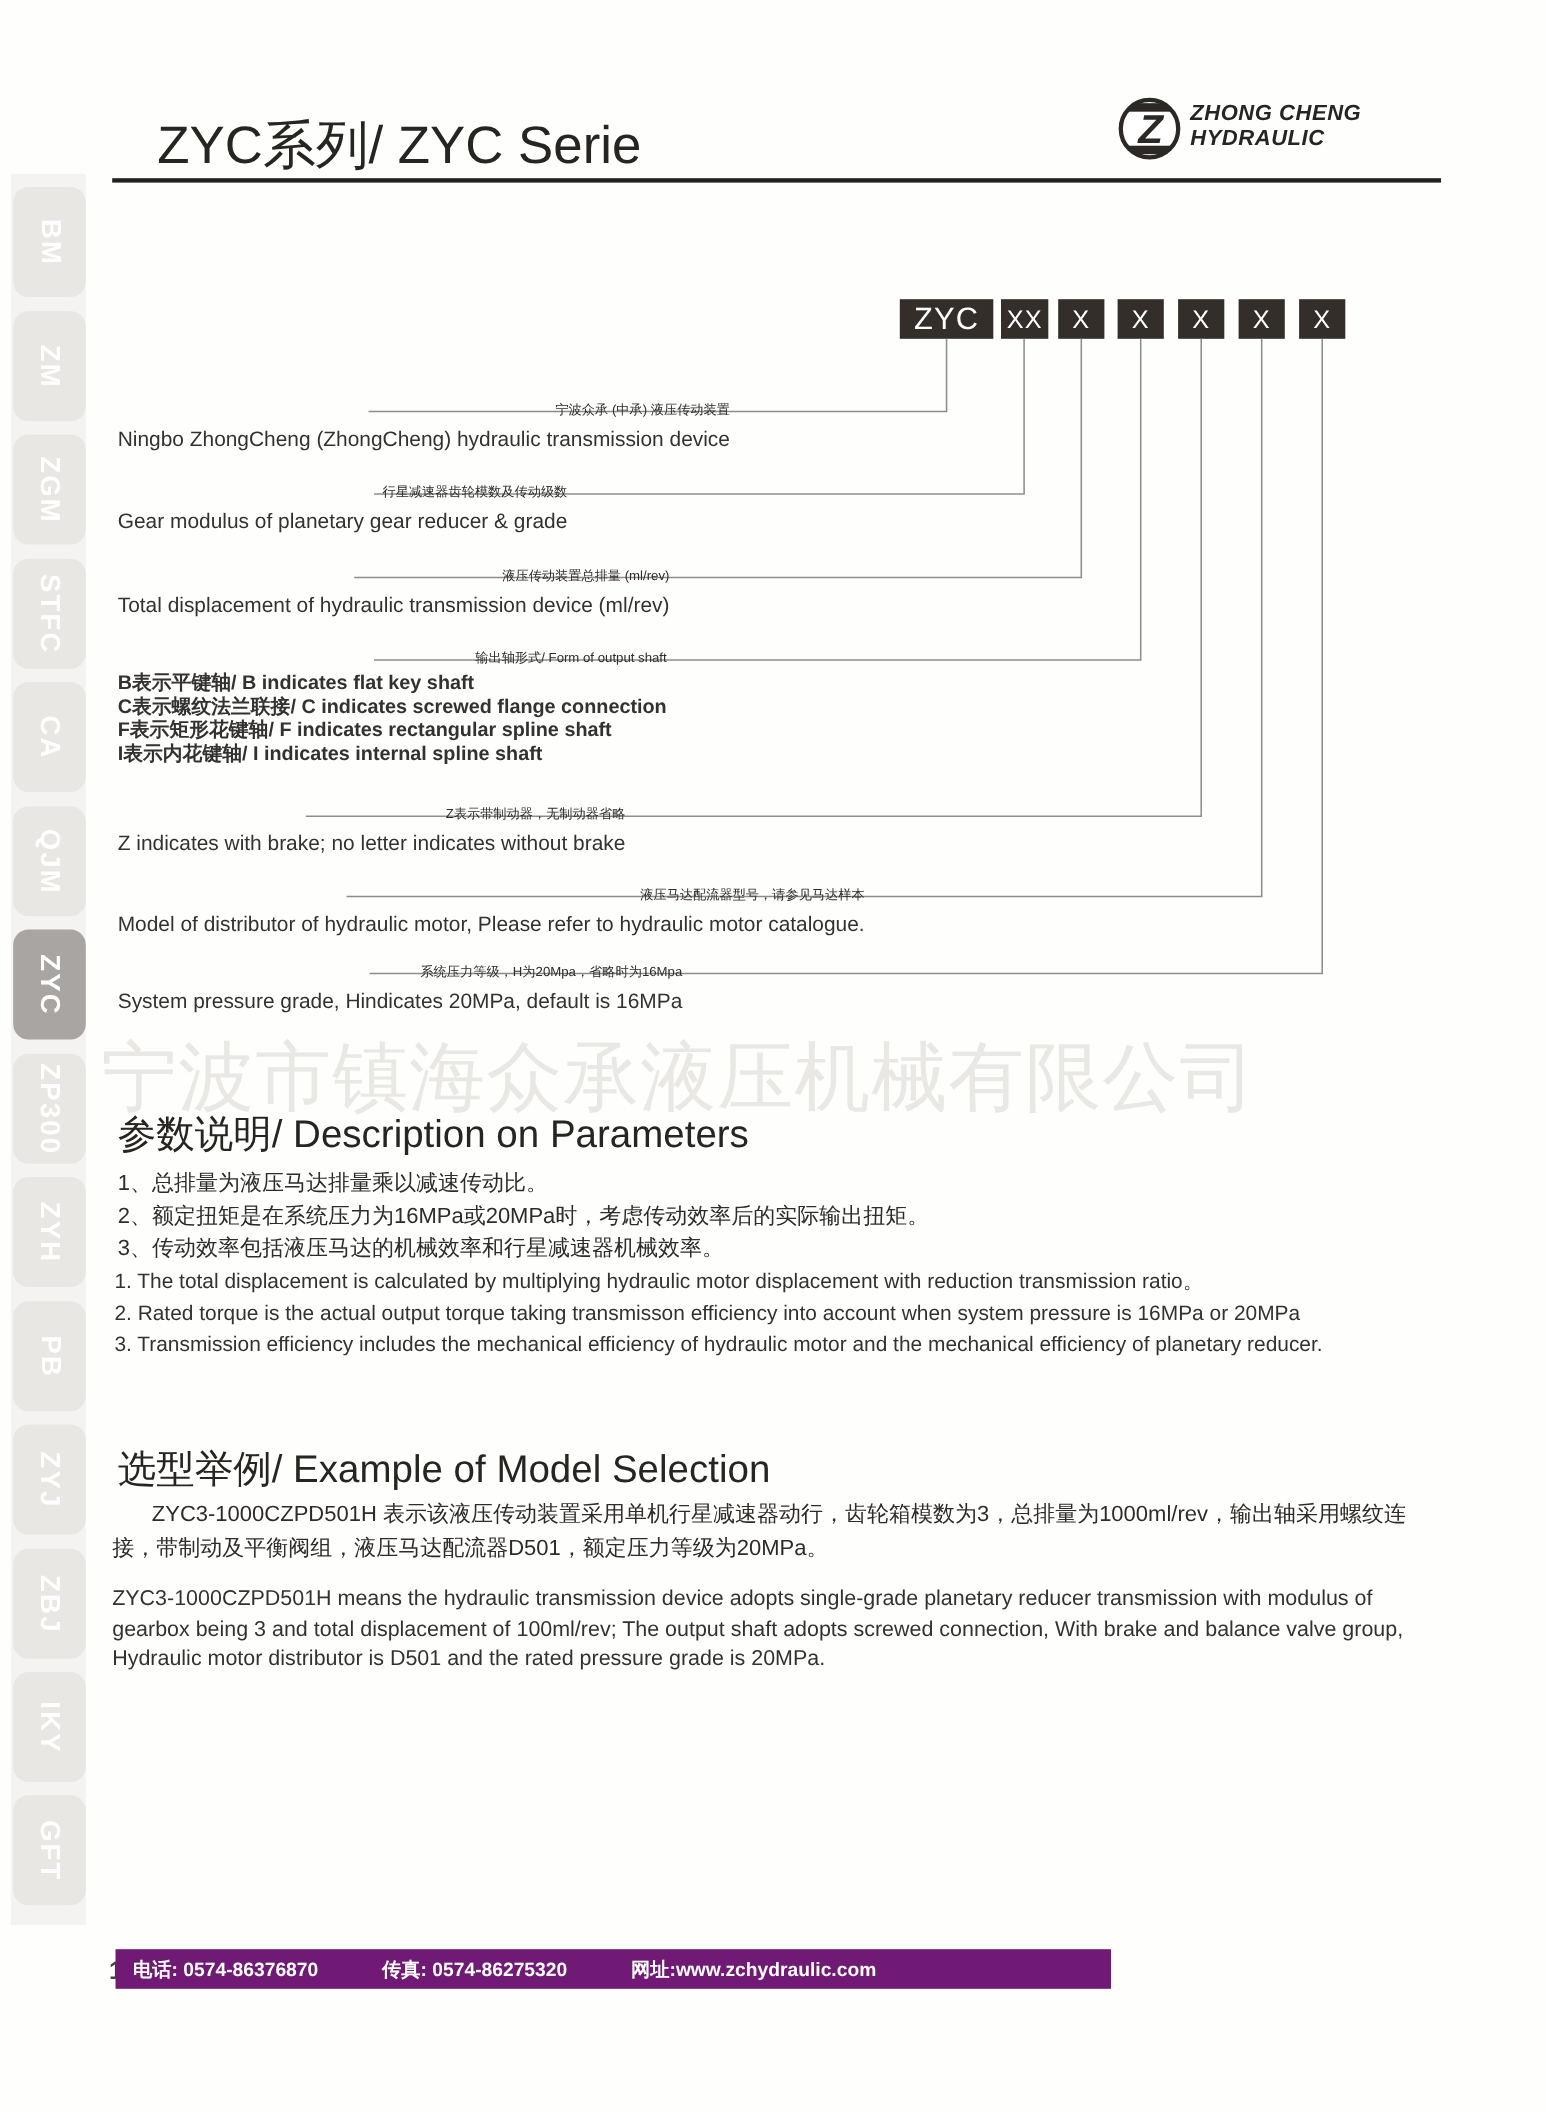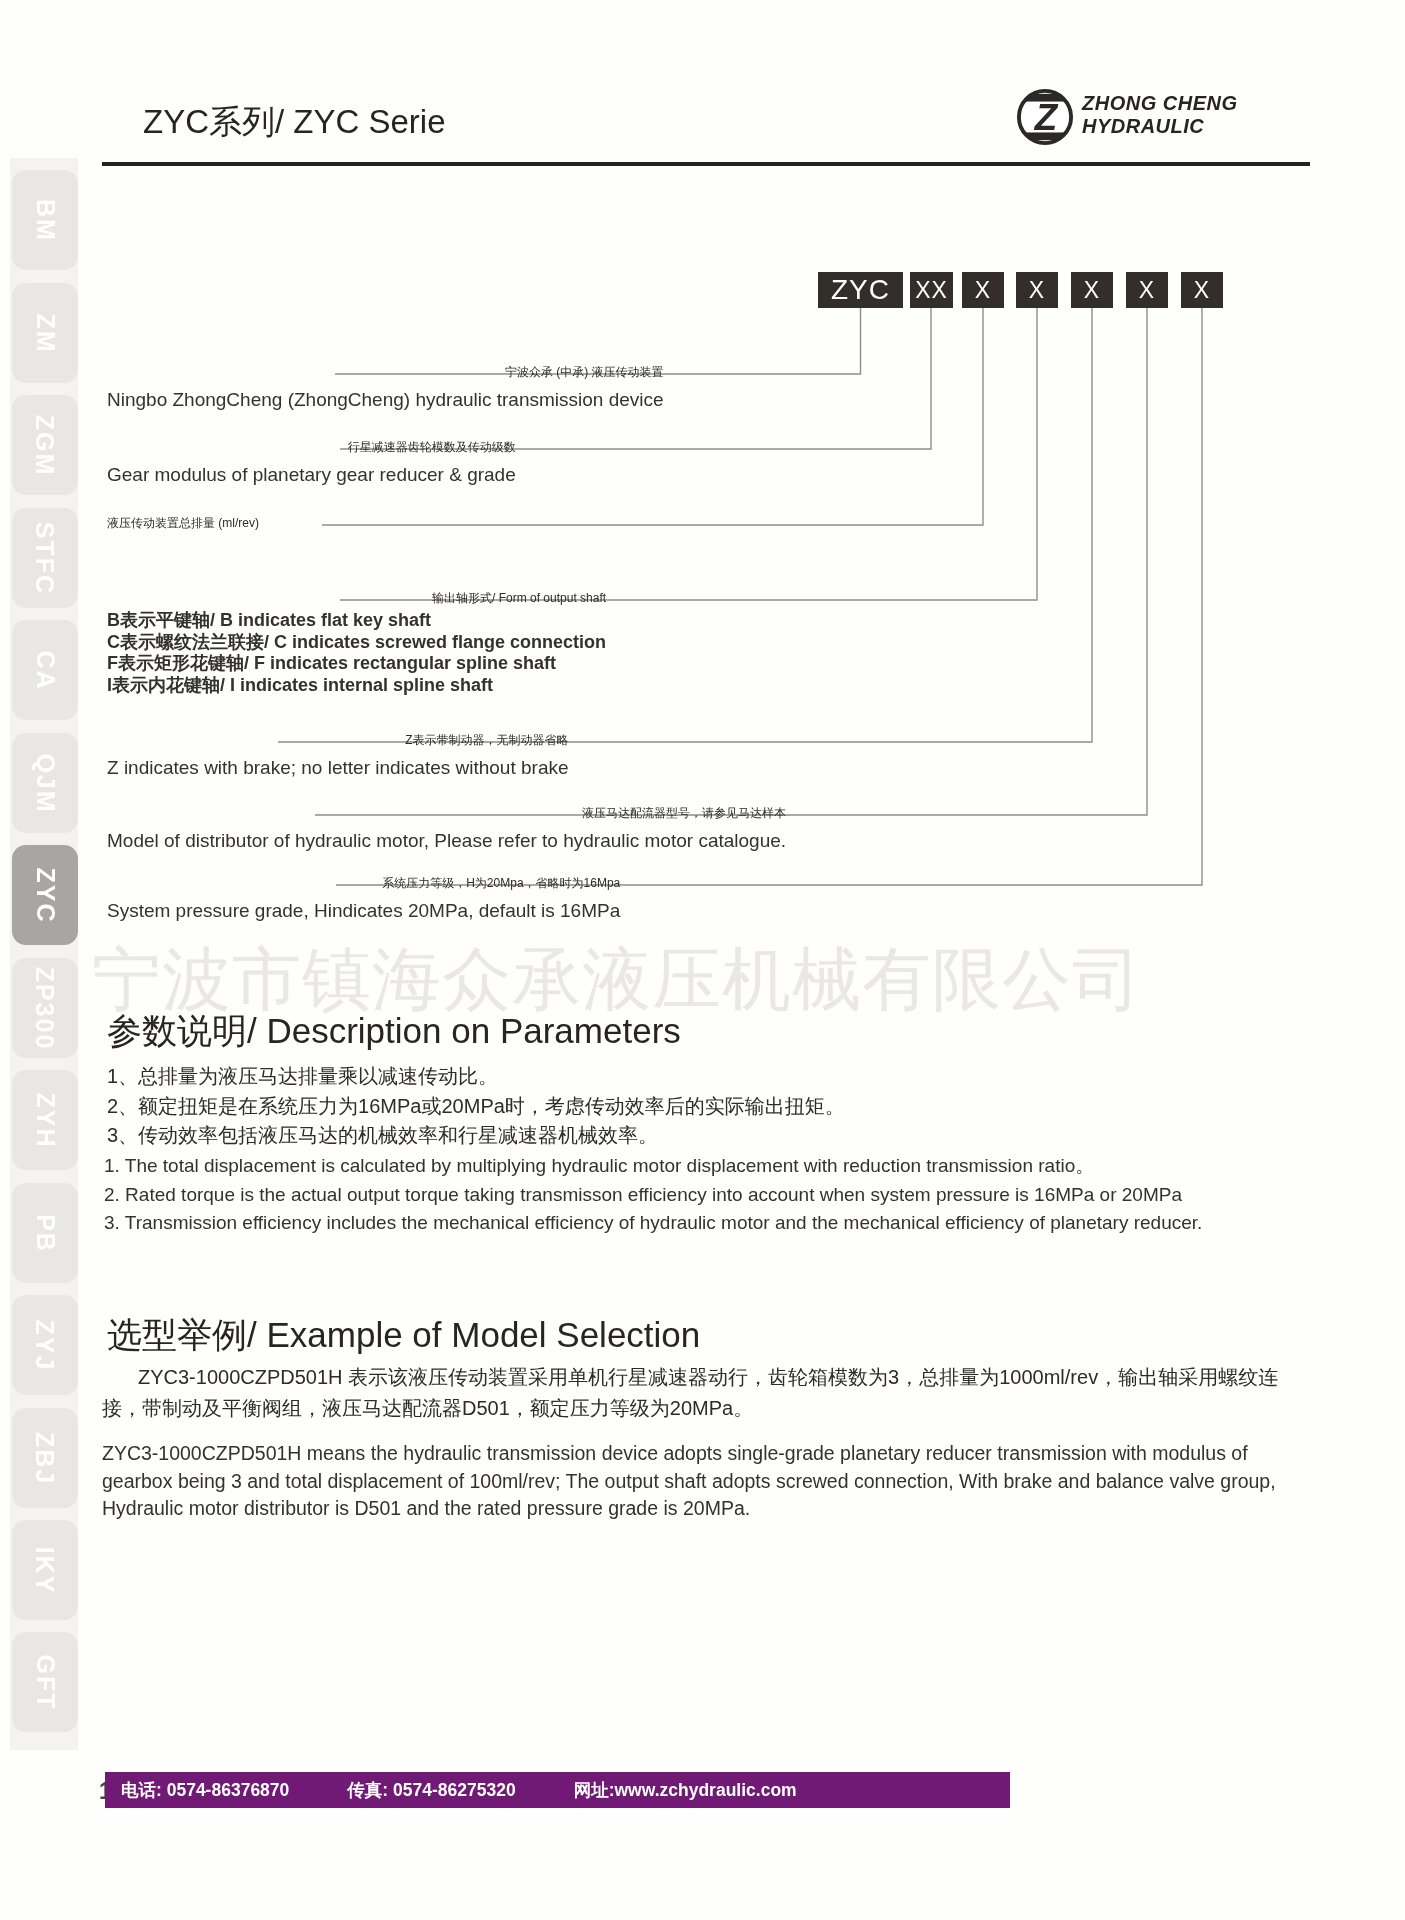--- a/index.html
+++ b/index.html
@@ -17,21 +17,21 @@
     background:#e9e7e4; border-radius:14px;
     display:flex; align-items:center; justify-content:center;
   }
   .tab span {
     transform:rotate(90deg); color:#ffffff; font-size:25px; font-weight:700;
     letter-spacing:2px; white-space:nowrap;
   }
   .tab.active { background:#a8a5a2; }
 
   
-  .page-title { position:absolute; left:143px; top:100px; font-size:33px; letter-spacing:0; color:#272522; }
+  .page-title { position:absolute; left:143px; top:100px; font-size:48px; letter-spacing:0; color:#272522; }
   .title-rule { position:absolute; left:102px; top:162px; width:1208px; height:4px; background:#232220; }
   .logo { position:absolute; left:1016px; top:88px; width:300px; height:62px; }
   .logo svg { position:absolute; left:0; top:0; }
   .brand { position:absolute; left:66px; top:4px; font-weight:700; font-style:italic; font-size:20px; line-height:23px; color:#272522; letter-spacing:0.5px; white-space:nowrap; }
 
   
   .h1 { position:absolute; left:107px; font-size:35px; color:#272522; white-space:nowrap; }
 
   
   .cbox {
@@ -174,20 +174,21 @@
   <div class="orow" style="top:360px">
     <div class="cn">宁波众承 (中承) 液压传动装置</div>
     <div class="en">Ningbo ZhongCheng (ZhongCheng) hydraulic transmission device</div>
   </div>
   <div class="orow" style="top:435px">
     <div class="cn">行星减速器齿轮模数及传动级数</div>
     <div class="en">Gear modulus of planetary gear reducer &amp; grade</div>
   </div>
   <div class="orow" style="top:511px">
     <div class="cn">液压传动装置总排量 (ml/rev)</div>
+    <div class="en">Total displacement of hydraulic transmission device (ml/rev)</div>
   </div>
   <div class="orow" style="top:586px">
     <div class="cn">输出轴形式/ Form of output shaft</div>
     <div class="sub">B表示平键轴/ B indicates flat key shaft</div>
     <div class="sub">C表示螺纹法兰联接/ C indicates screwed flange connection</div>
     <div class="sub">F表示矩形花键轴/ F indicates rectangular spline shaft</div>
     <div class="sub">I表示内花键轴/ I indicates internal spline shaft</div>
   </div>
   <div class="orow" style="top:728px">
     <div class="cn">Z表示带制动器，无制动器省略</div>

